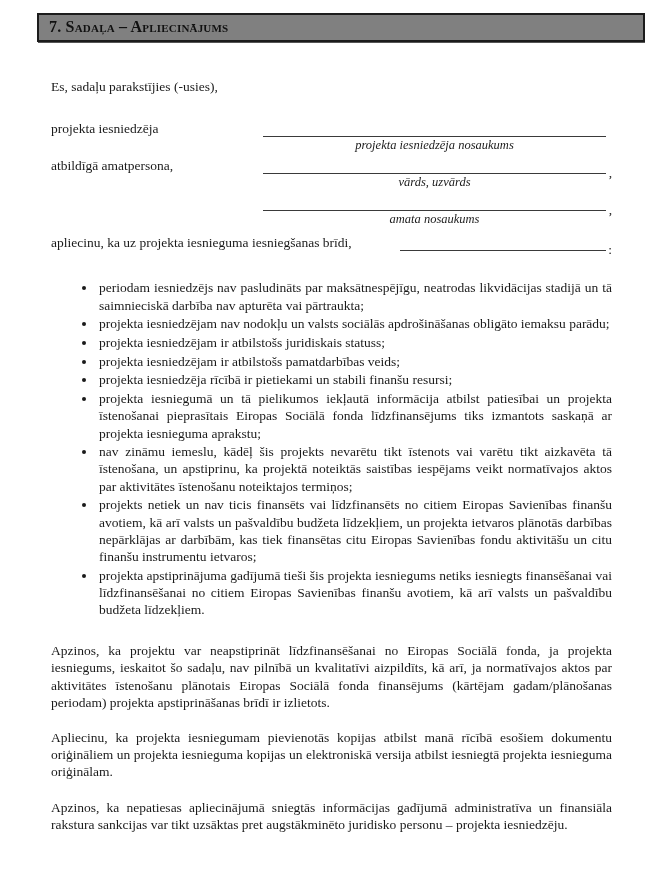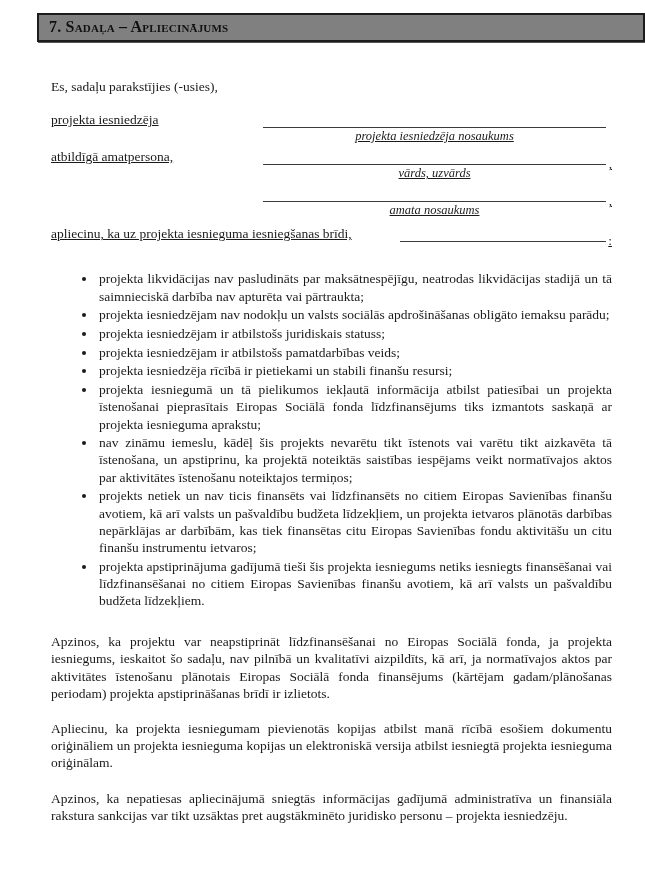--- a/index.html
+++ b/index.html
@@ -33,22 +33,21 @@
     color: #111;
   }
   .content {
     margin-left: 51px;
     margin-right: 33px;
   }
   .intro {
     margin-top: 36px;
   }
   .form-section {
-    margin-top: 16px;
-    text-decoration: underline;
+    margin-top: 25px;
   }
   .form-row {
     display: flex;
     align-items: flex-start;
   }
   .form-row .form-label {
     flex-shrink: 0;
     width: 212px;
     padding-top: 0px;
   }
@@ -137,21 +136,21 @@
         <div class="form-label">apliecinu, ka uz projekta iesnieguma iesniegšanas brīdi,</div>
         <div class="form-field">
           <div class="form-line"></div>
         </div>
         <div class="form-suffix">:</div>
       </div>
 
     </div>
 
     <ul class="declaration-list">
-      <li>projekta likvidācijas nav pasludināts par maksātnespējīgu, neatrodas likvidācijas stadijā un tā saimnieciskā darbība nav apturēta vai pārtraukta;</li>
+      <li>periodam iesniedzējs nav pasludināts par maksātnespējīgu, neatrodas likvidācijas stadijā un tā saimnieciskā darbība nav apturēta vai pārtraukta;</li>
       <li>projekta iesniedzējam nav nodokļu un valsts sociālās apdrošināšanas obligāto iemaksu parādu;</li>
       <li>projekta iesniedzējam ir atbilstošs juridiskais statuss;</li>
       <li>projekta iesniedzējam ir atbilstošs pamatdarbības veids;</li>
       <li>projekta iesniedzēja rīcībā ir pietiekami un stabili finanšu resursi;</li>
       <li>projekta iesniegumā un tā pielikumos iekļautā informācija atbilst patiesībai un projekta īstenošanai pieprasītais Eiropas Sociālā fonda līdzfinansējums tiks izmantots saskaņā ar projekta iesnieguma aprakstu;</li>
       <li>nav zināmu iemeslu, kādēļ šis projekts nevarētu tikt īstenots vai varētu tikt aizkavēta tā īstenošana, un apstiprinu, ka projektā noteiktās saistības iespējams veikt normatīvajos aktos par aktivitātes īstenošanu noteiktajos termiņos;</li>
       <li>projekts netiek un nav ticis finansēts vai līdzfinansēts no citiem Eiropas Savienības finanšu avotiem, kā arī valsts un pašvaldību budžeta līdzekļiem, un projekta ietvaros plānotās darbības nepārklājas ar darbībām, kas tiek finansētas citu Eiropas Savienības fondu aktivitāšu un citu finanšu instrumentu ietvaros;</li>
       <li>projekta apstiprinājuma gadījumā tieši šis projekta iesniegums netiks iesniegts finansēšanai vai līdzfinansēšanai no citiem Eiropas Savienības finanšu avotiem, kā arī valsts un pašvaldību budžeta līdzekļiem.</li>
     </ul>
 

